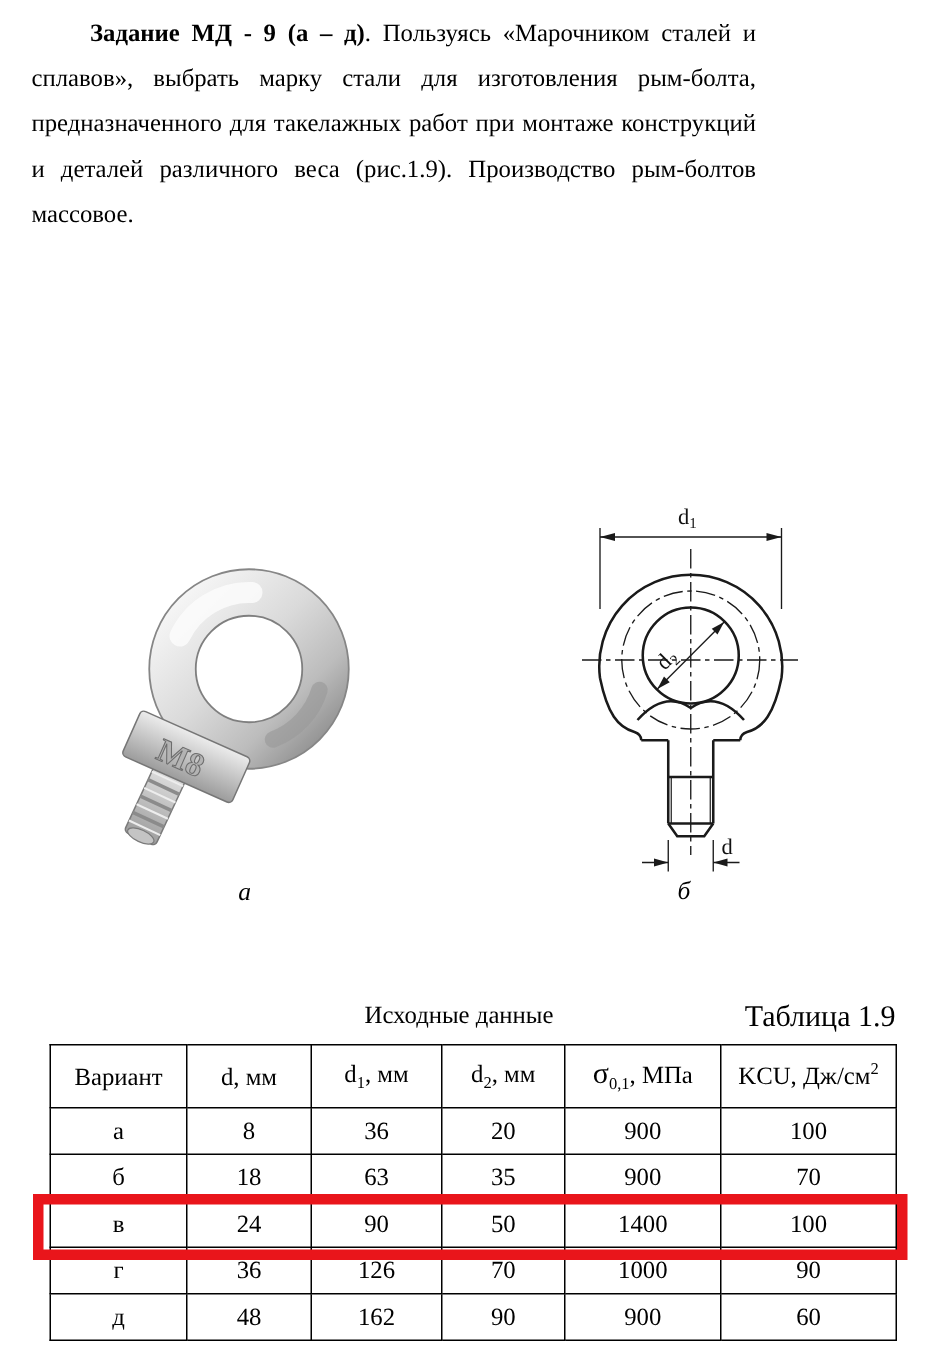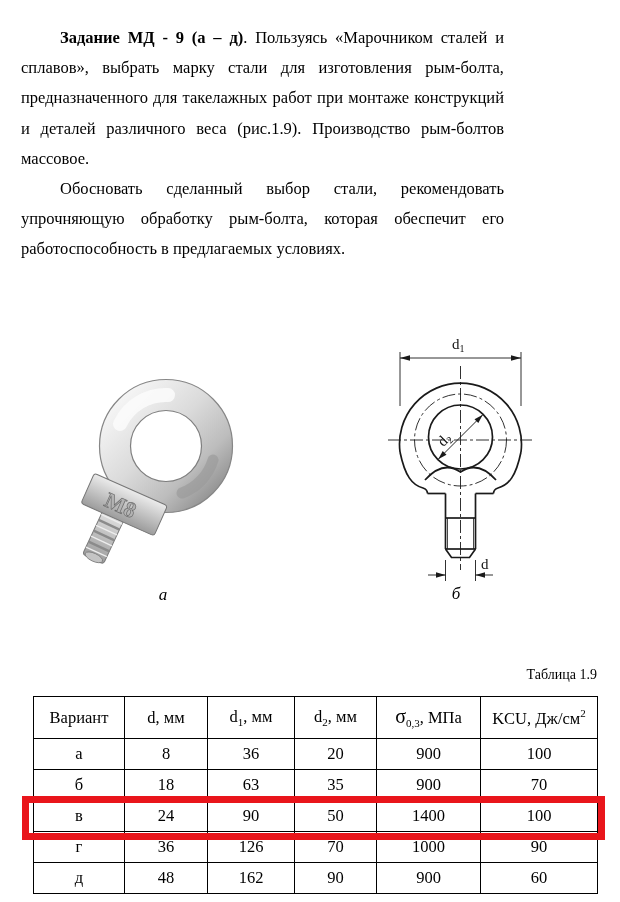--- a/index.html
+++ b/index.html
@@ -1,37 +1,37 @@
 <!DOCTYPE html>
 <html><head>
 <meta charset="utf-8">
 <style>
   html,body{margin:0;padding:0;background:#ffffff;}
   .page{position:relative;width:620px;height:902px;background:#fff;
         font-family:"Liberation Serif","DejaVu Serif",serif;color:#000;overflow:hidden;}
 
   
-  .body-text{position:absolute;top:16px;left:0;width:520px;box-sizing:border-box;
+  .body-text{position:absolute;top:0;left:0;width:520px;box-sizing:border-box;
              padding:7px 16px 0 21px;font-size:16.5px;line-height:30.2px;text-align:justify;}
   .para{margin:0;text-indent:39px;}
   .para b{font-weight:bold;}
 
   
   .photo{position:absolute;left:68px;top:362px;width:186px;height:212px;}
   .drawing{position:absolute;left:385px;top:336px;width:150px;height:250px;}
   .fig-label{position:absolute;font-style:italic;font-size:17px;width:26px;text-align:center;}
   .label-a{left:150px;top:585px;}
   .label-b{left:443px;top:584px;}
 
   .caption1{position:absolute;top:614px;left:0;width:578px;text-align:center;font-size:16px;}
   .caption2{position:absolute;top:640px;left:106px;font-size:16px;white-space:pre-wrap;}
   .caption2 i{font-style:italic;}
 
   .table-pretitle{position:absolute;top:667px;left:0;width:612px;text-align:center;font-size:16.5px;}
-  .table-title{position:absolute;top:667px;right:23px;font-size:14px;}
+  .table-title{position:absolute;top:667px;right:23px;font-size:20px;}
 
   
   table.data{position:absolute;left:33px;top:696px;width:564px;border-collapse:collapse;
              table-layout:fixed;font-size:16.5px;border:1.5px solid #000;}
   table.data th,table.data td{border:1px solid #000;text-align:center;vertical-align:middle;
              padding:0;font-weight:normal;}
   table.data thead tr{height:42px;}
   table.data tbody tr{height:31px;}
   table.data sub{font-size:11px;}
   table.data sup{font-size:11px;}
@@ -50,21 +50,20 @@
   .dim{font-family:"Liberation Serif","DejaVu Serif",serif;font-size:15px;fill:#111;}
   .dimsub{font-size:10px;}
 </style>
 </head>
 <body>
 
 <div class="page">
 
   <div class="body-text">
     <p class="para"><b>Задание МД - 9 (а – д)</b><span>. Пользуясь «Марочником сталей и сплавов», выбрать марку стали для изготовления рым-болта, предназначенного для такелажных работ при монтаже конструкций и деталей различного веса (рис.1.9). Производство рым-болтов массовое.</span></p>
-    <p class="para">Обосновать сделанный выбор стали, рекомендовать упрочняющую обработку рым-болта, которая обеспечит его работоспособность в предлагаемых условиях.</p>
   </div>
 
   <div class="photo">
     <svg width="186" height="212" viewBox="0 0 186 212">
       <defs>
         <linearGradient id="mg" x1="0" y1="0" x2="1" y2="1">
           <stop offset="0" stop-color="#f8f8f8"></stop>
           <stop offset="0.45" stop-color="#dadada"></stop>
           <stop offset="0.75" stop-color="#bcbcbc"></stop>
           <stop offset="1" stop-color="#8e8e8e"></stop>
@@ -153,38 +152,39 @@
         <polygon points="90.5,239 100,236.3 100,241.7" class="arr"></polygon>
         <text x="96" y="233" class="dim">d</text>
       </g>
     </svg>
   </div>
 
   <div class="fig-label label-a">а</div>
   <div class="fig-label label-b">б</div>
 
 
+  <div class="table-pretitle">Исходные данные</div>
   <div class="table-title">Таблица 1.9</div>
 
   <table class="data">
     <colgroup>
       <col style="width:91px">
         <col style="width:83px">
         <col style="width:87px">
       <col style="width:82px">
         <col style="width:104px">
         <col style="width:117px">
     </colgroup>
     <thead>
       <tr>
         <th><span>Вариант</span></th>
         <th><span>d</span><span>, мм</span></th>
         <th><span>d</span><sub>1</sub><span>, мм</span></th>
         <th><span>d</span><sub>2</sub><span>, мм</span></th>
-        <th><span class="sigma-glyph">σ</span><sub>0,3</sub><span>, МПа</span></th>
+        <th><span class="sigma-glyph">σ</span><sub>0,1</sub><span>, МПа</span></th>
         <th><span>KCU, Дж/см</span><sup>2</sup></th>
       </tr>
     </thead>
     <tbody>
       <tr>
         <td>а</td>
         <td>8</td>
         <td>36</td>
         <td>20</td>
         <td>900</td>

